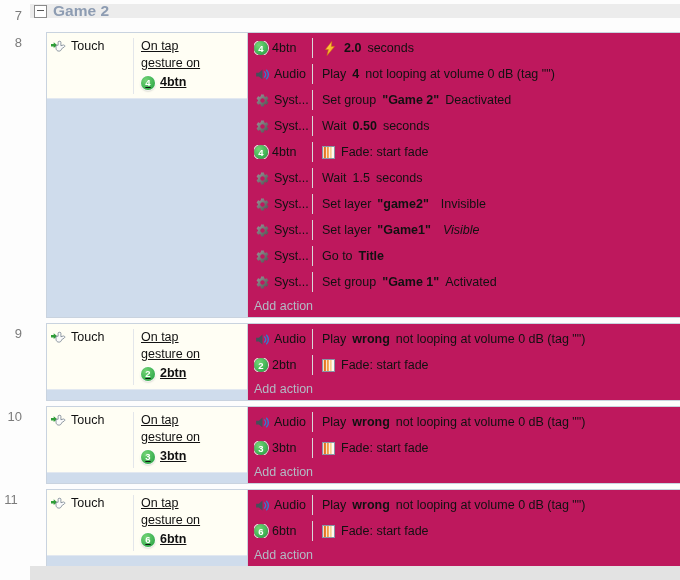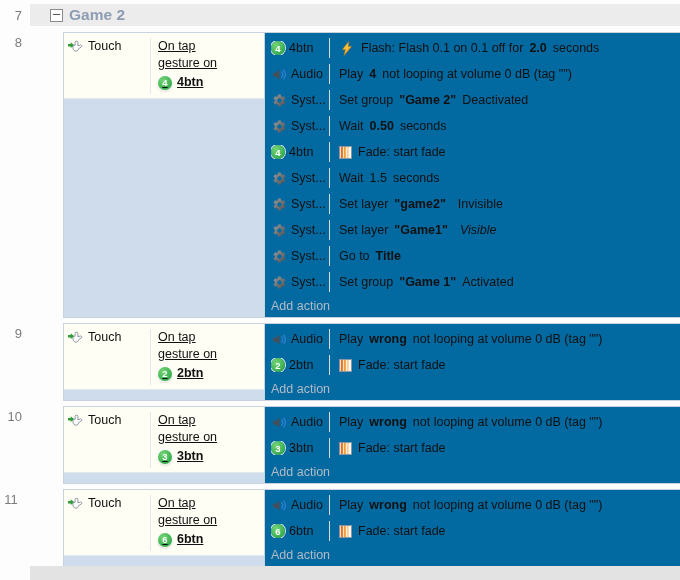--- a/index.html
+++ b/index.html
@@ -13,43 +13,42 @@
     position:relative;
     width:680px; height:580px;
     background:#fdfdfd;
     overflow:hidden;
   }
   .gutter-num {
     position:absolute; left:0; width:22px;
     text-align:right; color:#7b7b7b; font-size:13px;
   }
   .group-header {
-    position:absolute; left:30px; right:0; top:4px; height:22px;
+    position:absolute; left:30px; right:0; top:4px; height:14px;
     background:#ececec;
     display:flex; align-items:center; gap:6px;
-    padding-left:20px; box-sizing:border-box;
+    padding-left:4px; box-sizing:border-box;
   }
   .collapse-box {
     width:11px; height:11px; border:1px solid #8a8a8a; background:#fff;
     position:relative; flex:0 0 auto;
   }
   .collapse-box::after {
     content:""; position:absolute; left:2px; right:2px; top:4px; height:1px; background:#555;
   }
   .group-title { font-weight:bold; font-size:15.5px; color:#8d9cb2; }
   .group-body {
     position:absolute; left:30px; top:30px; right:0; bottom:0;
     padding-left:16px; padding-top:2px;
   }
   .event {
     display:flex;
     border:1px solid #c9d3df; border-right:none;
     margin-bottom:5px;
-    background:#0369a1;
-    margin-left:17px;
+    background:#be185d;
   }
   .cond-col {
     width:200px; flex:0 0 200px;
     display:flex; flex-direction:column;
     border-right:1px solid #c9d3df;
   }
   .cond-cell {
     height:66px; flex:0 0 66px;
     background:#fffef4;
     display:flex;
@@ -143,21 +142,20 @@
                 <svg width="14" height="15" viewBox="0 0 16 16">
                   <defs>
                     <linearGradient id="bg1" x1="0" y1="0" x2="1" y2="1">
                       <stop offset="0" stop-color="#ffe14d"></stop>
                       <stop offset="1" stop-color="#f7941e"></stop>
                     </linearGradient>
                   </defs>
                   <path d="M10 0 2.8 9.2h3.4L4.6 16l8.6-10.4H9.4z" fill="url(#bg1)" stroke="#d07c00" stroke-width="0.6"></path>
                 </svg>
               </span>
-              <span>Flash: Flash 0.1 on 0.1 off for </span>
               <span style="font-weight: bold;">2.0</span>
               <span> seconds</span>
             </div>
           </div>
           <div class="action-row">
             <div class="action-obj">
               <span class="svg-icon">
                 <svg width="15" height="15" viewBox="0 0 16 16">
                   <path d="M1.2 6v4h2.9l3.9 3.4V2.6L4.1 6z" fill="#454f59"></path>
                   <path d="M10.2 5.2a4 4 0 0 1 0 5.6" fill="none" stroke="#2e7fd2" stroke-width="1.5" stroke-linecap="round"></path>

